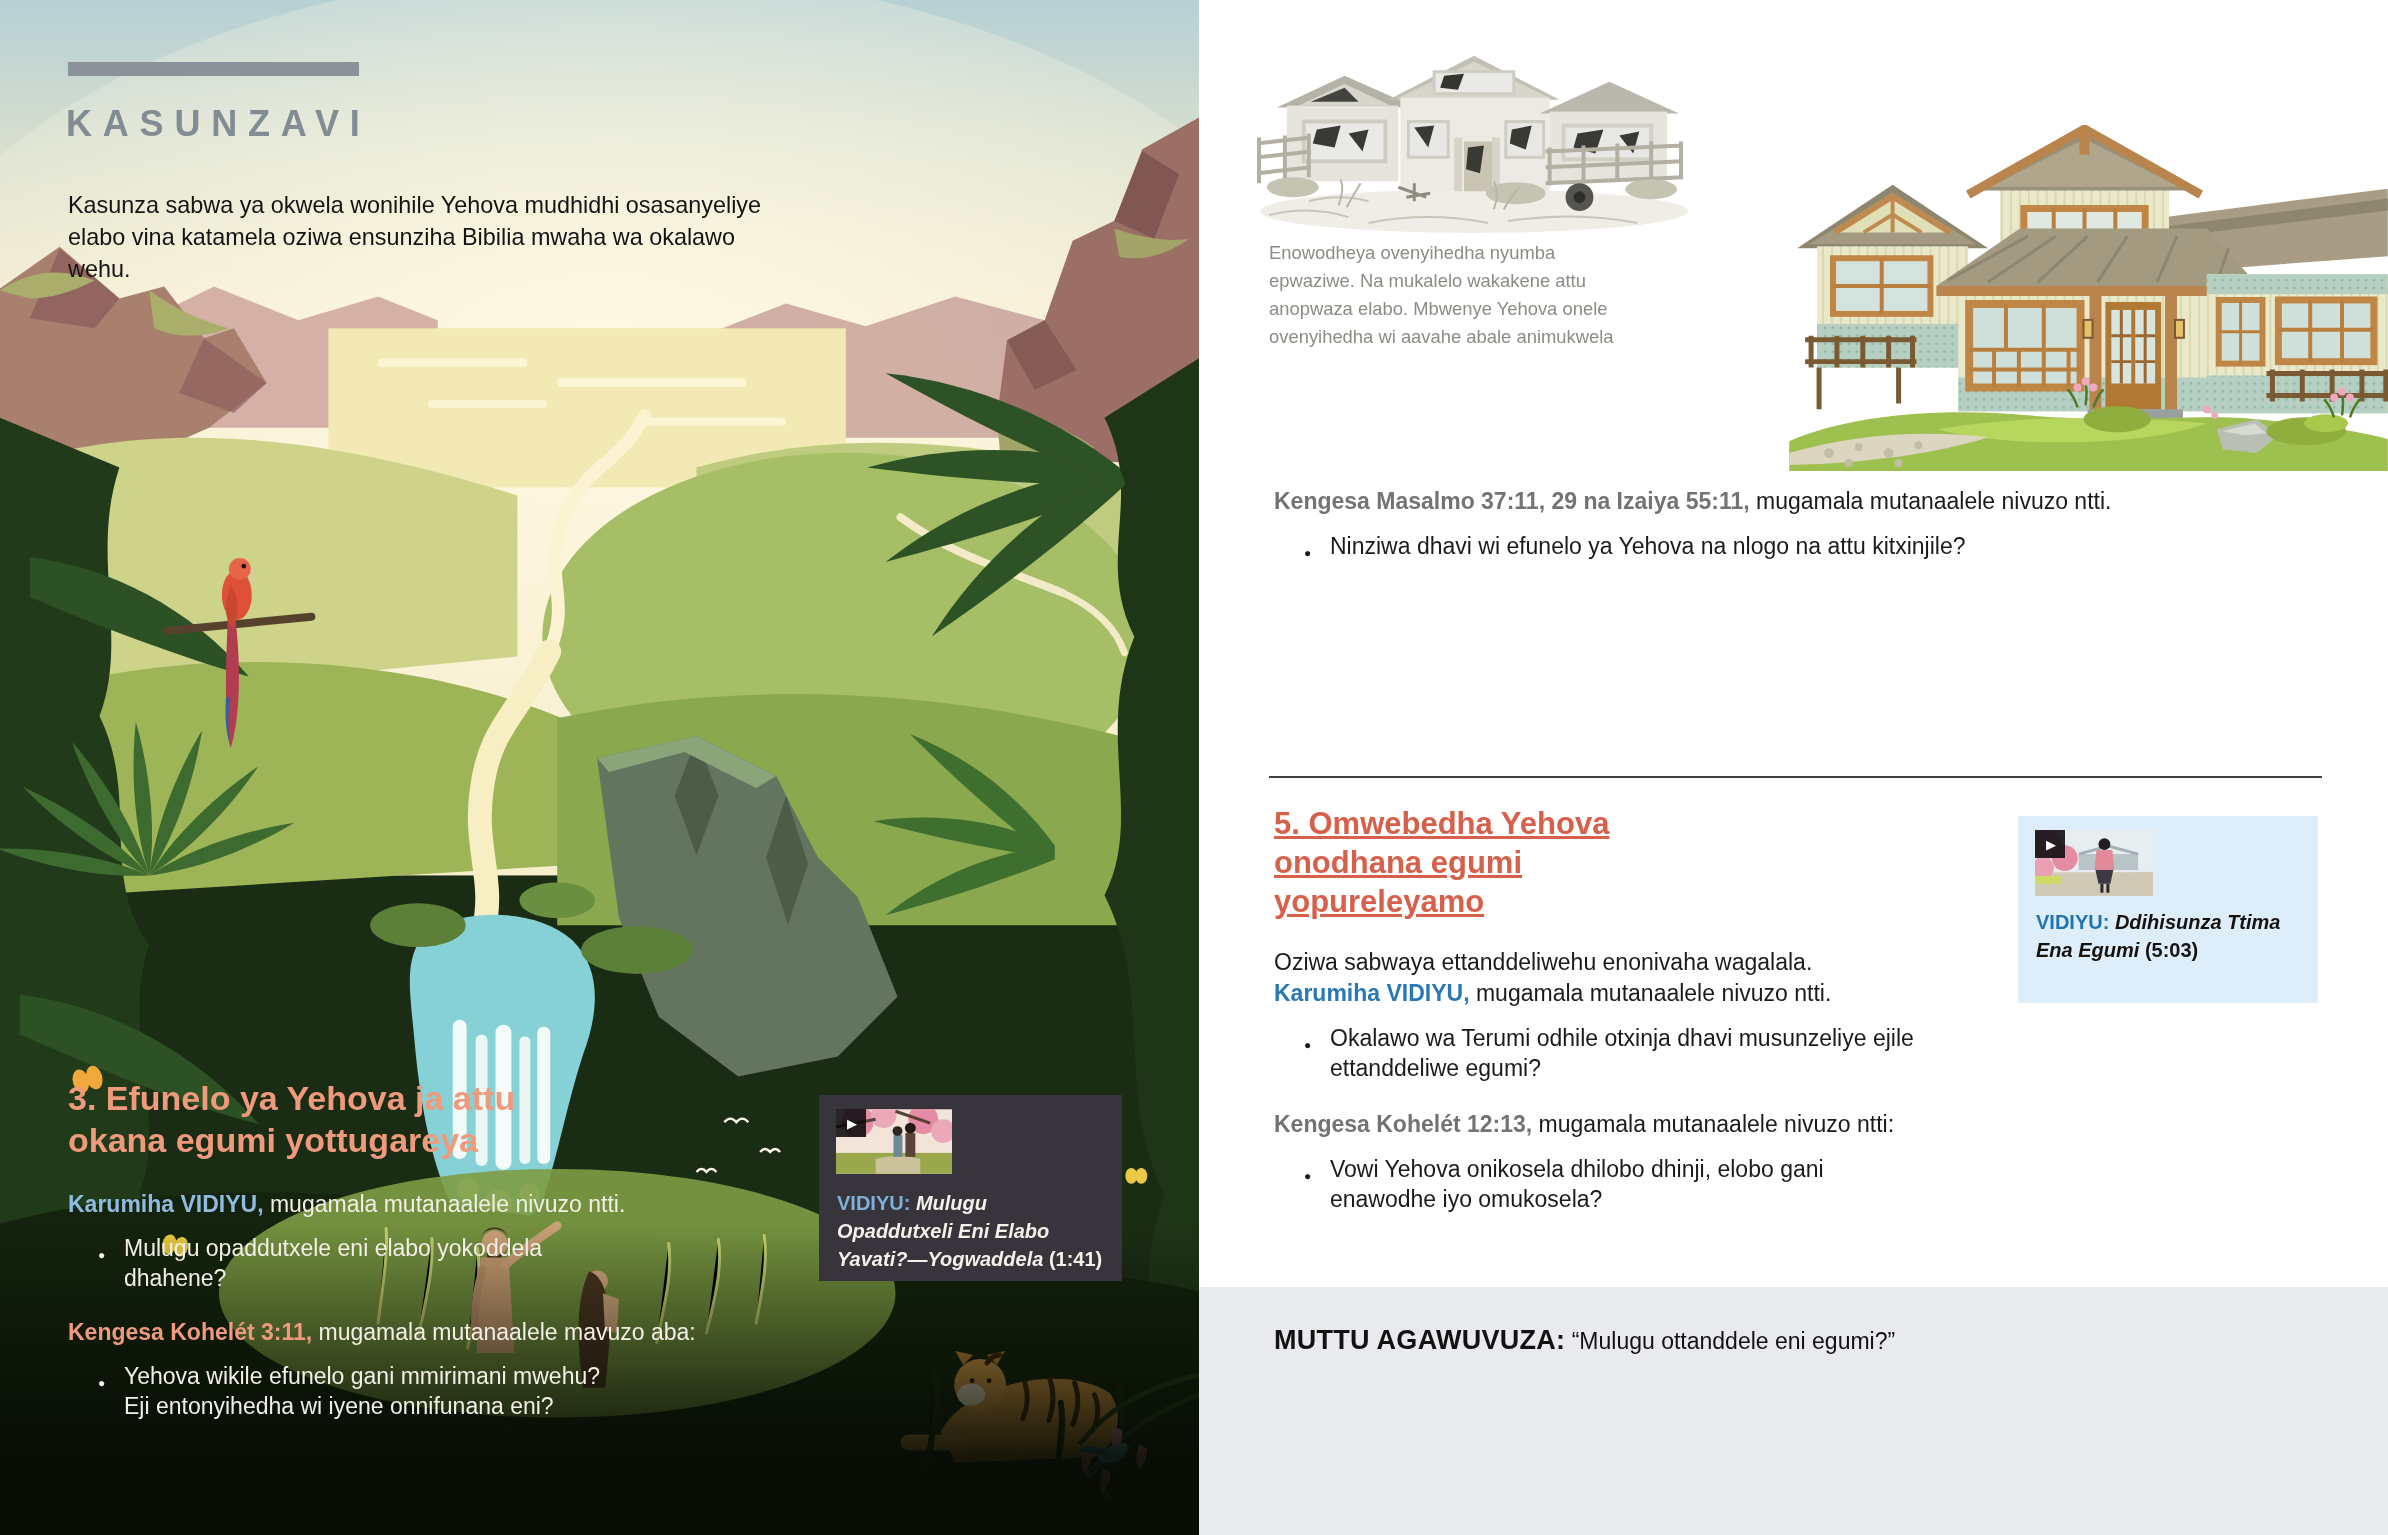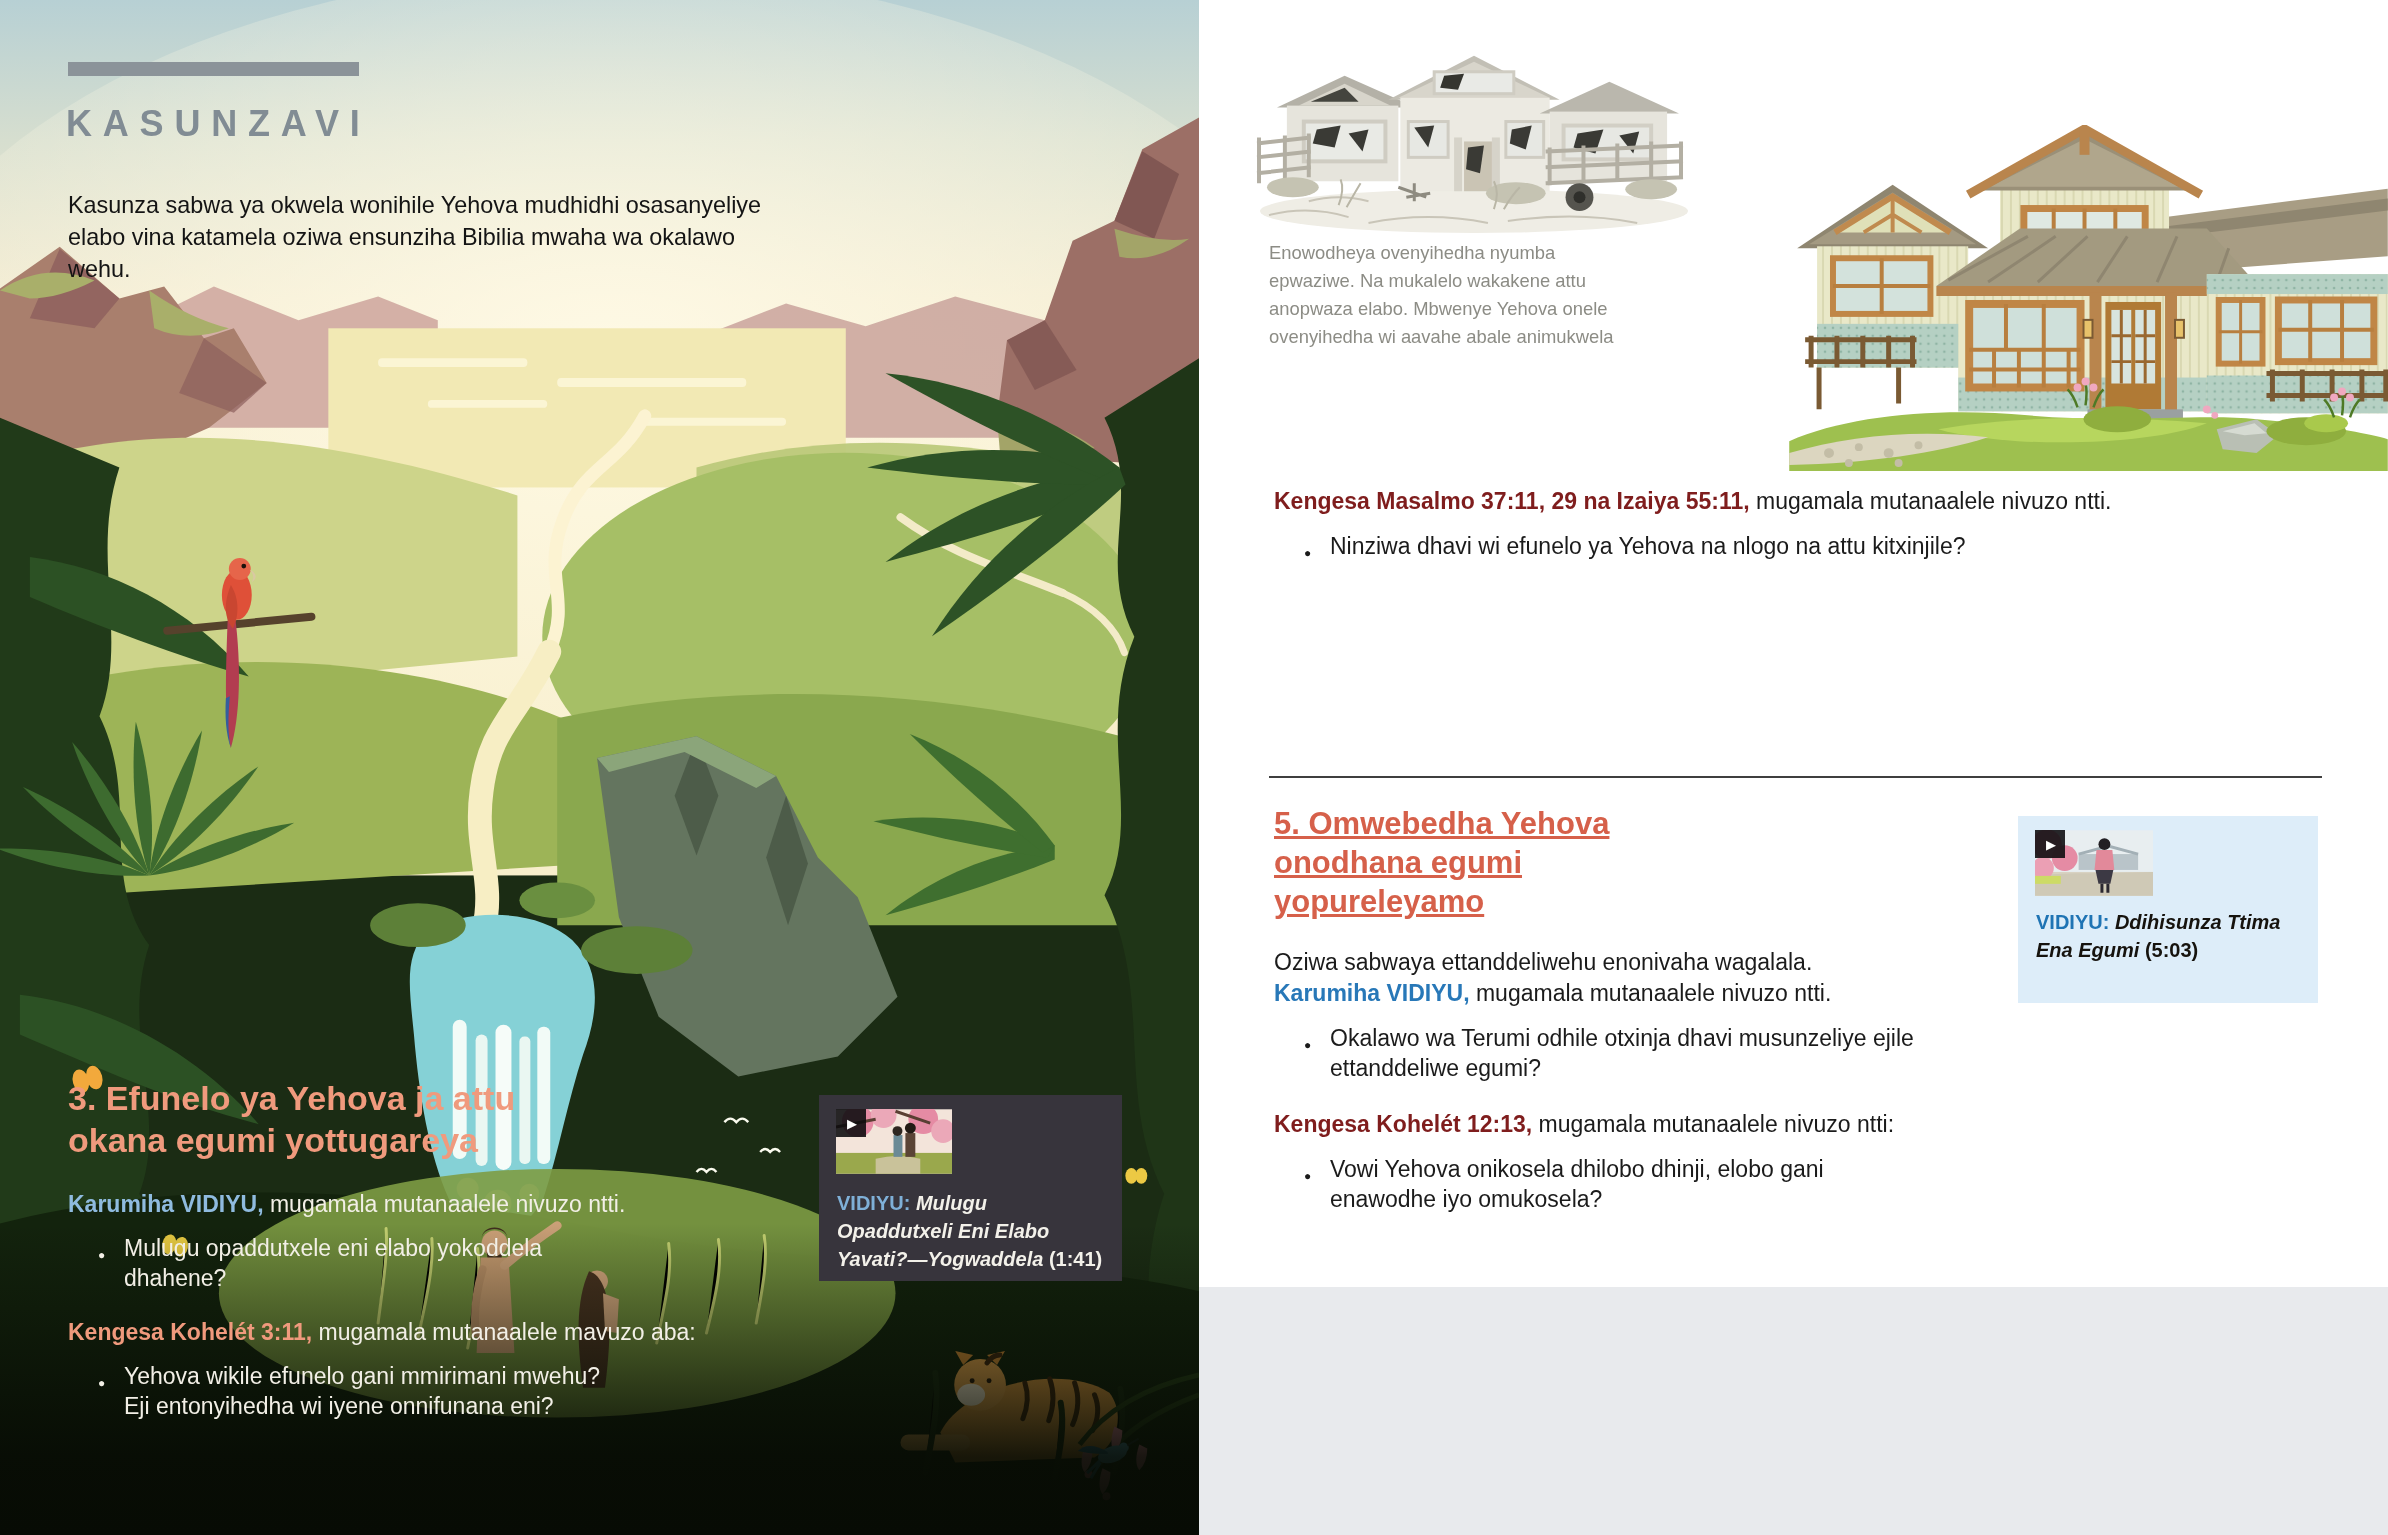--- a/index.html
+++ b/index.html
@@ -44,21 +44,21 @@
   .house-new{position:absolute;left:590px;top:125px;}
   .caption{position:absolute;left:70px;top:239px;width:350px;margin:0;font-size:18.4px;
            line-height:28px;color:#8c8c85;}
 
   .sec4{position:absolute;left:75px;top:486px;width:856px;color:#1b1b1b;}
   .sec4 h2{margin:0 0 32px 0;font-size:31px;font-weight:bold;color:#d6604a;}
   .sec5{position:absolute;left:75px;top:804px;width:657px;color:#1b1b1b;}
   .sec5 h2{margin:0 0 26px 0;font-size:31px;line-height:39px;font-weight:bold;color:#d6604a;width:448px;text-decoration:underline;}
   .body-line{margin:0;font-size:23px;line-height:31px;}
   .link-blue{color:#2878b8;font-weight:bold;}
-  .ref-coral{color:#7f1d1d;font-weight:bold;}
+  .ref-coral{color:#737373;font-weight:bold;}
   .q-list-w li::before{color:#1b1b1b;}
   .sec4 .q1{width:816px;}
   .sec5 .lead-wrap{width:637px;}
   .sec5 .q1{width:617px;}
   .sec5 .q2{width:597px;}
   .sec5 .read-block{margin-top:26px;}
 
   .divider{position:absolute;left:70px;top:776px;width:1053px;height:2px;background:#3f3f3f;}
 
   .video-light{position:absolute;left:819px;top:816px;width:300px;height:187px;background:#ddedf9;}
@@ -529,16 +529,17 @@
           </g>
         </svg>
         <div class="play-badge">
             <span>▶</span>
           </div>
       </div>
       <p class="vtext"><span class="vlabel-light">VIDIYU:</span><span class="vtitle"> Ddihisunza Ttima Ena Egumi</span><span class="vdur"> (5:03)</span></p>
     </aside>
 
     <div class="review-band">
+      <p class="review-line"><span class="review-label">MUTTU AGAWUVUZA:</span><span> “Mulugu ottanddele eni egumi?”</span></p>
     </div>
   </section>
 </div>
 
 
 </body></html>

